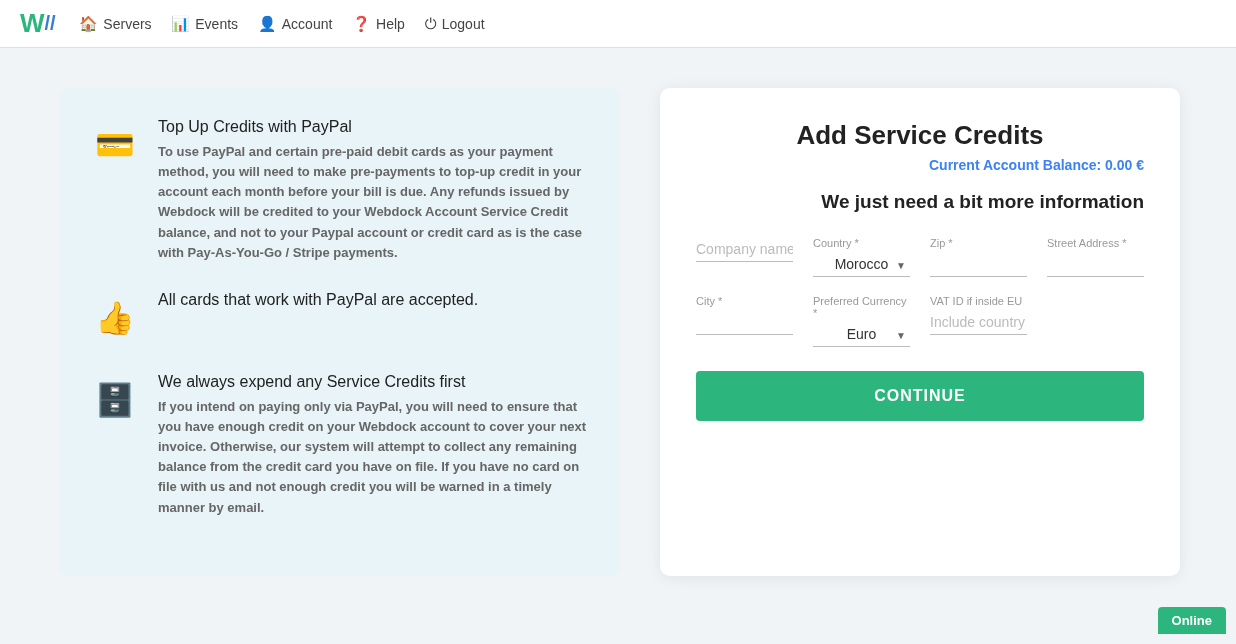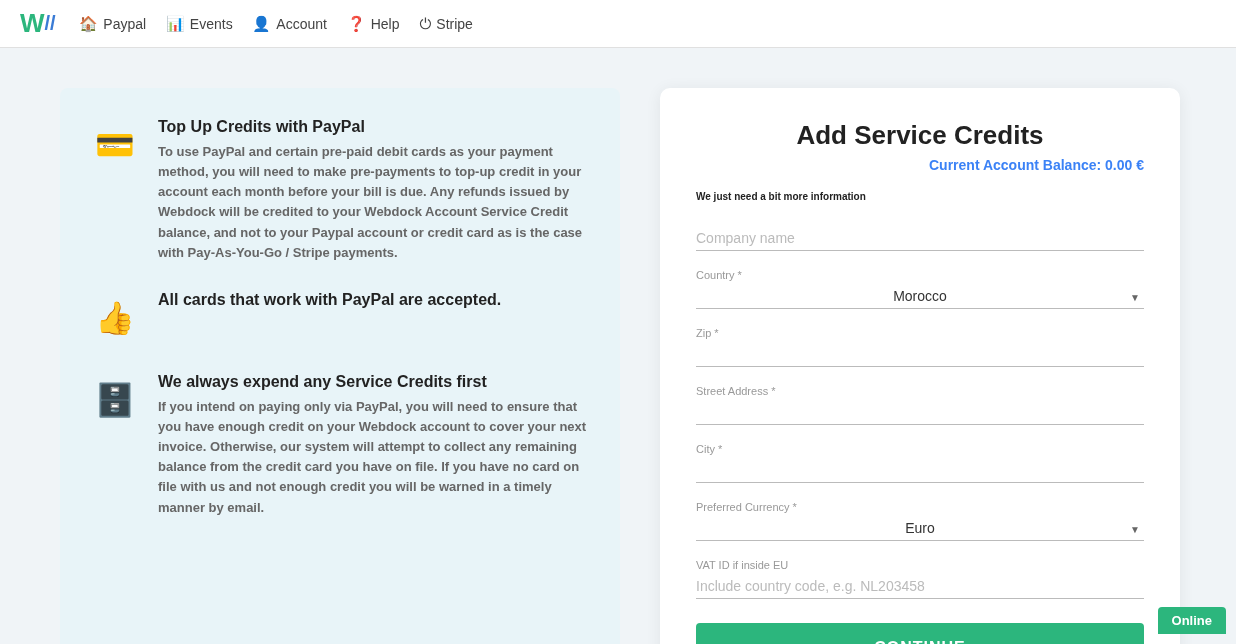--- a/index.html
+++ b/index.html
@@ -53,21 +53,21 @@
       width: 54px;
       height: 54px;
       flex-shrink: 0;
       display: flex;
       align-items: center;
       justify-content: center;
       font-size: 32px;
     }
     .info-text h3 {
       font-size: 16px;
-      font-weight: 700;
+      font-weight: 400;
       color: #222;
       margin-bottom: 6px;
     }
     .info-text p {
       font-size: 13px;
       color: #666;
       line-height: 1.55;
       font-weight: bold;
     }
 
@@ -88,31 +88,31 @@
       margin-bottom: 6px;
     }
     .account-balance {
       text-align: right;
       color: #3b82f6;
       font-size: 14px;
       font-weight: 600;
       margin-bottom: 18px;
     }
     .form-subtitle {
-      text-align: left;
-      font-size: 10px;
+      text-align: right;
+      font-size: 19px;
       font-weight: 700;
       color: #222;
       margin-bottom: 24px;
     }
 
     
     .form-grid {
       display: grid;
-      grid-template-columns: 1fr;
+      grid-template-columns: 1fr 1fr 1fr 1fr;
       gap: 18px 20px;
     }
     .form-field {
       display: flex;
       flex-direction: column;
     }
     .form-field label {
       font-size: 11px;
       color: #999;
       margin-bottom: 3px;
@@ -175,37 +175,37 @@
 <body>
 
 <nav>
   <div class="nav-logo">
     <span>W</span>
       <span style="color:#3a7bd5;font-size:20px;font-weight:900;">//</span>
   </div>
   <div class="nav-links">
     <a class="nav-link">
       <span class="nav-icon">🏠</span>
-      <span>Paypal</span>
+      <span>Servers</span>
     </a>
     <a class="nav-link">
       <span class="nav-icon">📊</span>
       <span>Events</span>
     </a>
     <a class="nav-link">
       <span class="nav-icon">👤</span>
       <span>Account</span>
     </a>
     <a class="nav-link">
       <span class="nav-icon">❓</span>
       <span>Help</span>
     </a>
     <a class="nav-link">
       <span class="nav-icon">⏻</span>
-      <span>Stripe</span>
+      <span>Logout</span>
     </a>
   </div>
 </nav>
 
 <div class="main-content">
 
   <div class="left-panel">
     <div class="info-item">
       <div class="info-icon">💳</div>
       <div class="info-text">

